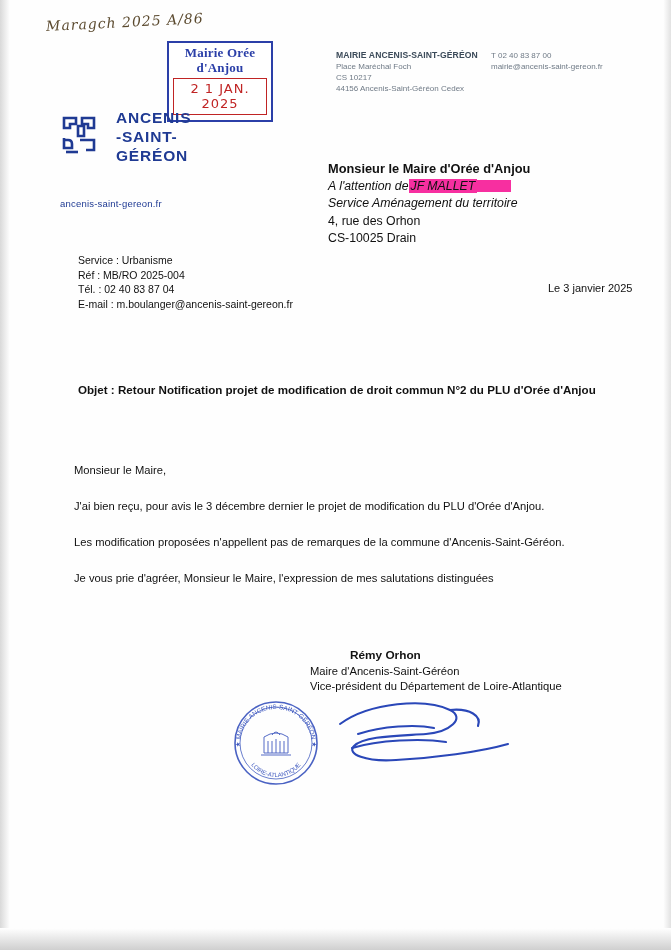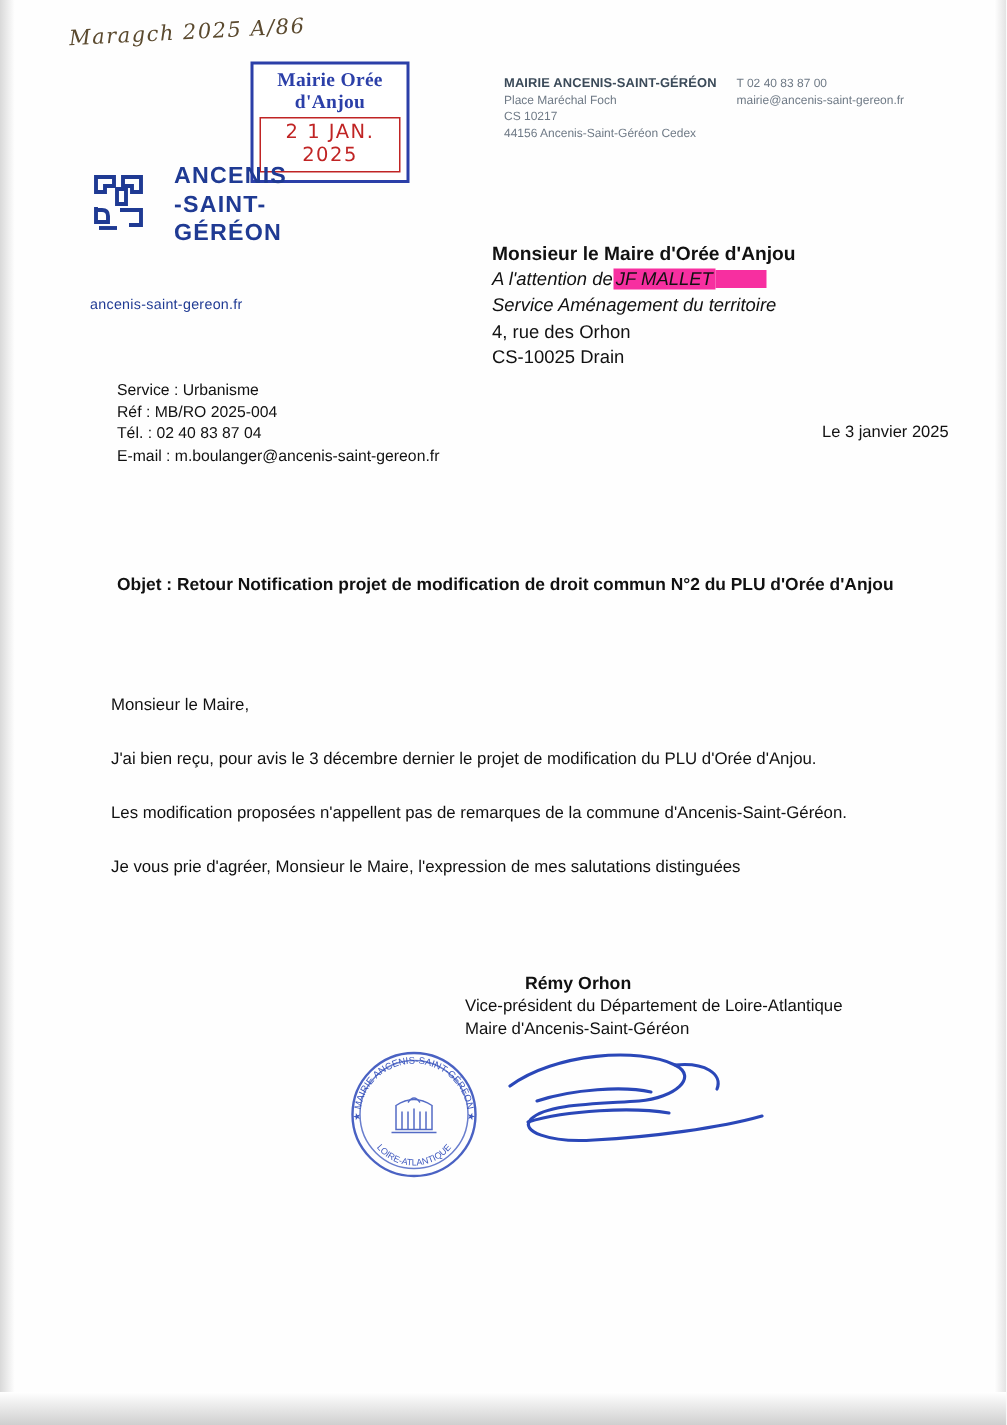--- a/index.html
+++ b/index.html
@@ -347,22 +347,22 @@
 
   <div class="body">
     <p><span>Monsieur le Maire</span><span class="salutation-mark">,</span></p>
     <p>J'ai bien reçu, pour avis le 3 décembre dernier le projet de modification du PLU d'Orée d'Anjou.</p>
     <p class="justify">Les modification proposées n'appellent pas de remarques de la commune d'Ancenis-Saint-Géréon.</p>
     <p>Je vous prie d'agréer, Monsieur le Maire, l'expression de mes salutations distinguées</p>
   </div>
 
   <div class="signature">
     <div class="sig-name">Rémy Orhon</div>
+    <div>Maire d'Ancenis-Saint-Géréon</div>
     <div>Vice-président du Département de Loire-Atlantique</div>
-    <div>Maire d'Ancenis-Saint-Géréon</div>
   </div>
 
   <div class="seal">
     <svg class="seal-text" viewBox="0 0 96 96">
       <defs>
         <path id="topArc" d="M 12,50 A 36,36 0 0 1 84,50"></path>
         <path id="botArc" d="M 16,50 A 32,32 0 0 0 80,50"></path>
       </defs>
       <circle cx="48" cy="48" r="41" fill="none" stroke="#2a47b8" stroke-width="1.6" opacity="0.85"></circle>
       <circle cx="48" cy="48" r="36" fill="none" stroke="#2a47b8" stroke-width="1" opacity="0.7"></circle>

